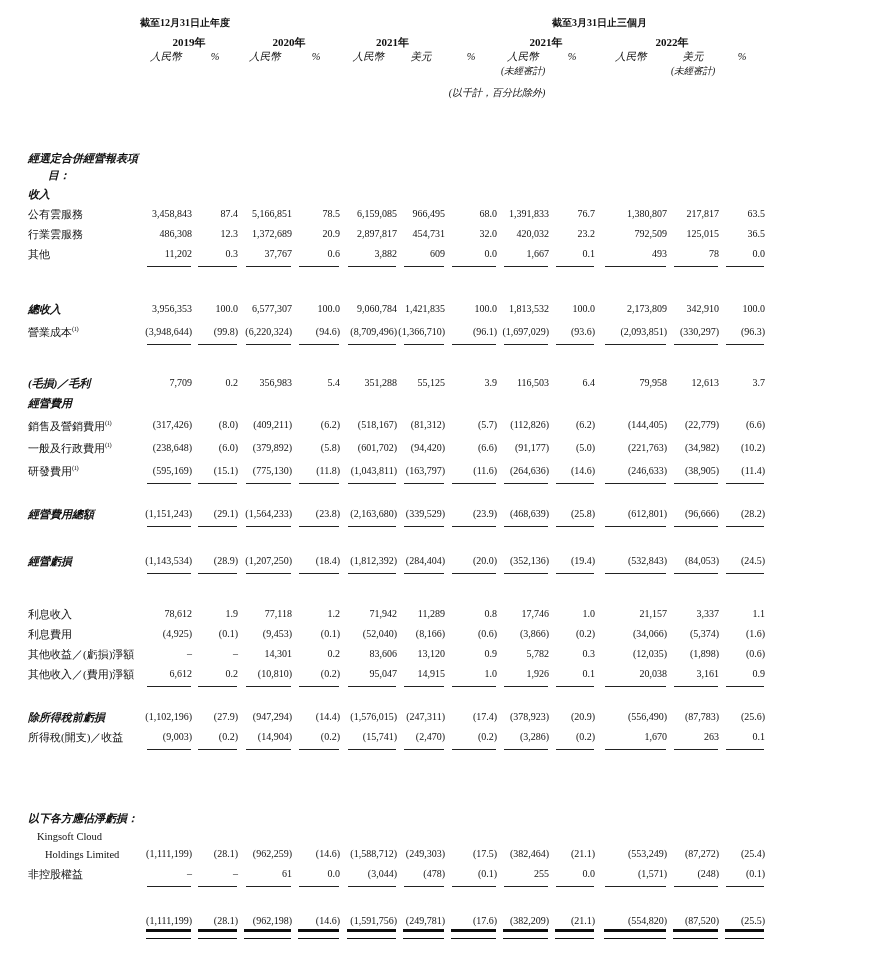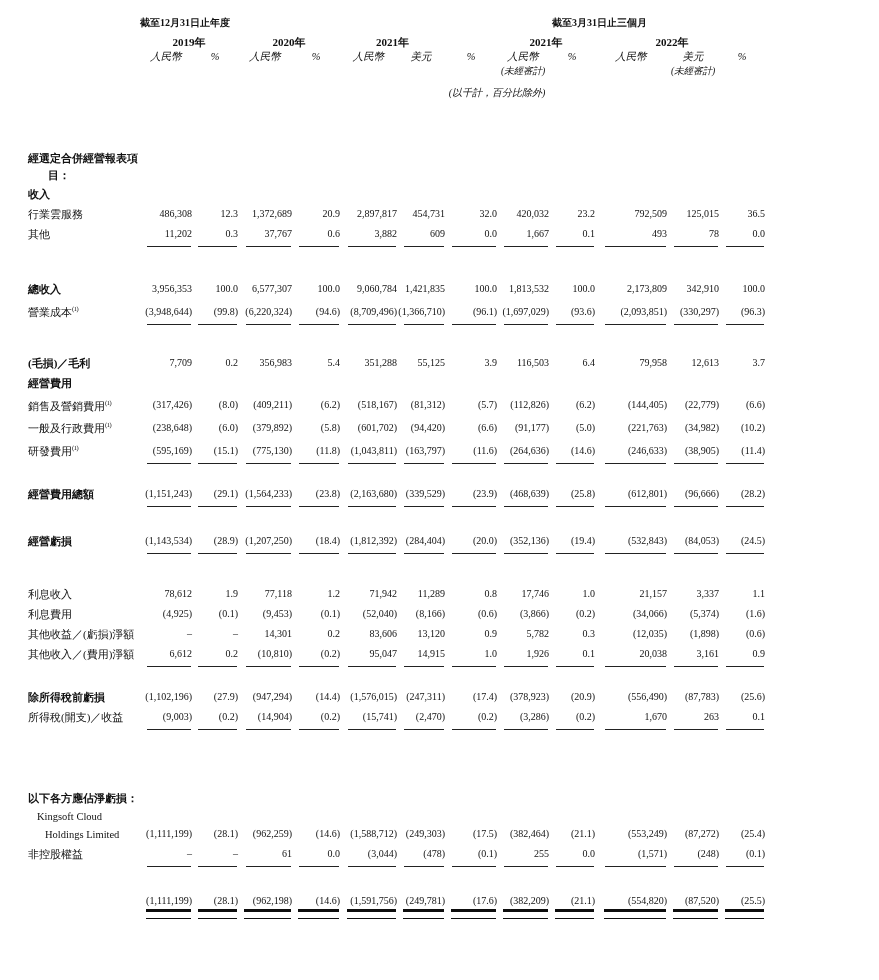--- a/index.html
+++ b/index.html
@@ -11,21 +11,21 @@
   .th-span{font-weight:bold;text-align:left;font-size:10px;height:20px;white-space:nowrap;}
   .qtr{padding-left:55px;}
   .yr{font-weight:bold;text-align:center;font-size:11px;height:20px;white-space:nowrap;}
   .yr22{padding-left:30px;}
   .cur-row td{vertical-align:top;height:36px;margin-top:19px;}
   .cur{font-style:italic;text-align:center;font-size:10.5px;line-height:14px;white-space:nowrap;}
   .cur .sub{font-size:9.5px;}
   .units-note{font-style:italic;text-align:center;font-size:10px;height:20px;vertical-align:top;white-space:nowrap;}
   
   .lbl{font-size:11px;text-align:left;white-space:nowrap;line-height:20px;}
-  .b{font-weight:bold;}
+  .b{font-weight:bold;font-style:italic;}
   .wrap{white-space:normal;word-break:break-all;padding-left:20px;text-indent:-20px;line-height:17px;}
   .hang{white-space:normal;padding-left:17px;text-indent:-8px;font-size:10.5px;line-height:18px;margin-top:21px;}
   .num{font-size:10px;text-align:right;white-space:nowrap;position:relative;height:20px;line-height:20px;}
   tr.u-row td{padding-bottom:5px;}
   tr.d-row td{padding-bottom:9px;}
   td.u::after{content:"";position:absolute;left:14%;right:1px;bottom:2px;border-bottom:1.2px solid #222;}
   td.d::after{content:"";position:absolute;left:12%;right:1px;bottom:1px;height:6px;
               border-top:3px solid #0d0d0d;border-bottom:1.8px solid #0d0d0d;}
   .sp{height:20px;}
   sup{font-size:6.5px;vertical-align:super;letter-spacing:-0.5px;}
@@ -150,20 +150,35 @@
           <td class="num"></td>
           <td class="num"></td>
           <td class="num"></td>
           <td class="num"></td>
           <td class="num"></td>
           <td class="num"></td>
           <td class="num"></td>
           <td class="num"></td>
         </tr>
         <tr>
+          <td class="lbl">公有雲服務</td>
+          <td class="num">3,458,843</td>
+          <td class="num">87.4</td>
+          <td class="num">5,166,851</td>
+          <td class="num">78.5</td>
+          <td class="num">6,159,085</td>
+          <td class="num">966,495</td>
+          <td class="num">68.0</td>
+          <td class="num">1,391,833</td>
+          <td class="num">76.7</td>
+          <td class="num">1,380,807</td>
+          <td class="num">217,817</td>
+          <td class="num">63.5</td>
+        </tr>
+        <tr>
           <td class="lbl">行業雲服務</td>
           <td class="num">486,308</td>
           <td class="num">12.3</td>
           <td class="num">1,372,689</td>
           <td class="num">20.9</td>
           <td class="num">2,897,817</td>
           <td class="num">454,731</td>
           <td class="num">32.0</td>
           <td class="num">420,032</td>
           <td class="num">23.2</td>

